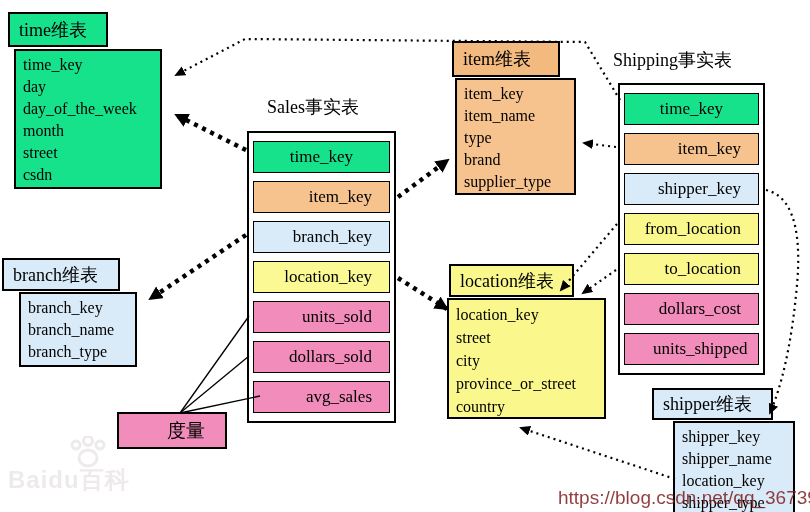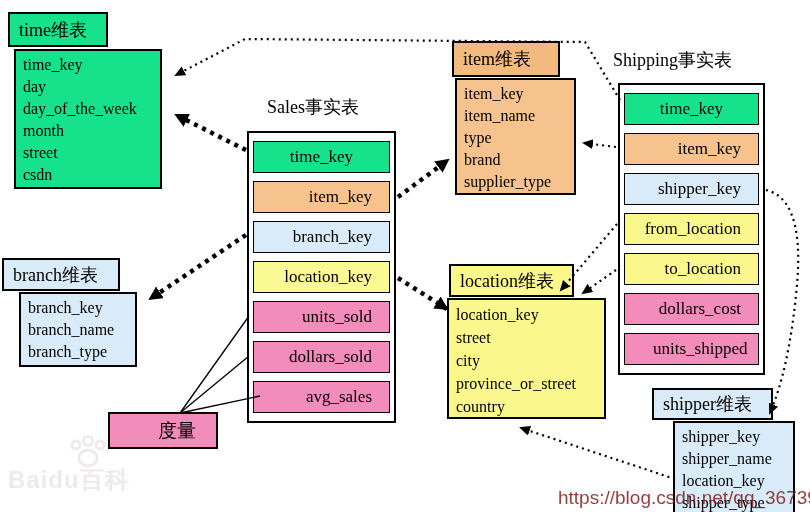--- a/index.html
+++ b/index.html
@@ -33,21 +33,21 @@
   
   .c-green{background:#17E28C;}
   .c-orange{background:#F6C28E;}
   .c-orange-d{background:#F3BA7F;}
   .c-blue{background:#D9EAF8;}
   .c-yellow{background:#FAF88D;}
   .c-yellow-l{background:#FBF993;}
   .c-pink{background:#F28CBB;padding-left:28px;}
   .measures{
     border:2px solid #000;display:flex;align-items:center;justify-content:center;
-    font-size:19px;z-index:2;
+    font-size:19px;z-index:2;margin-left:9px;
   }
   #arrow-layer{position:absolute;left:0;top:0;z-index:5;pointer-events:none;}
   .wm-baidu{
     left:8px;top:452px;width:150px;height:60px;z-index:6;
     font-family:"Liberation Sans","DejaVu Sans",sans-serif;
     font-weight:bold;font-size:24px;letter-spacing:1px;
     color:#D8CECE;opacity:.42;
   }
   .wm-baidu .paw{position:absolute;left:58px;top:-16px;}
   .wm-baidu .txt{position:absolute;left:0;top:12px;}

